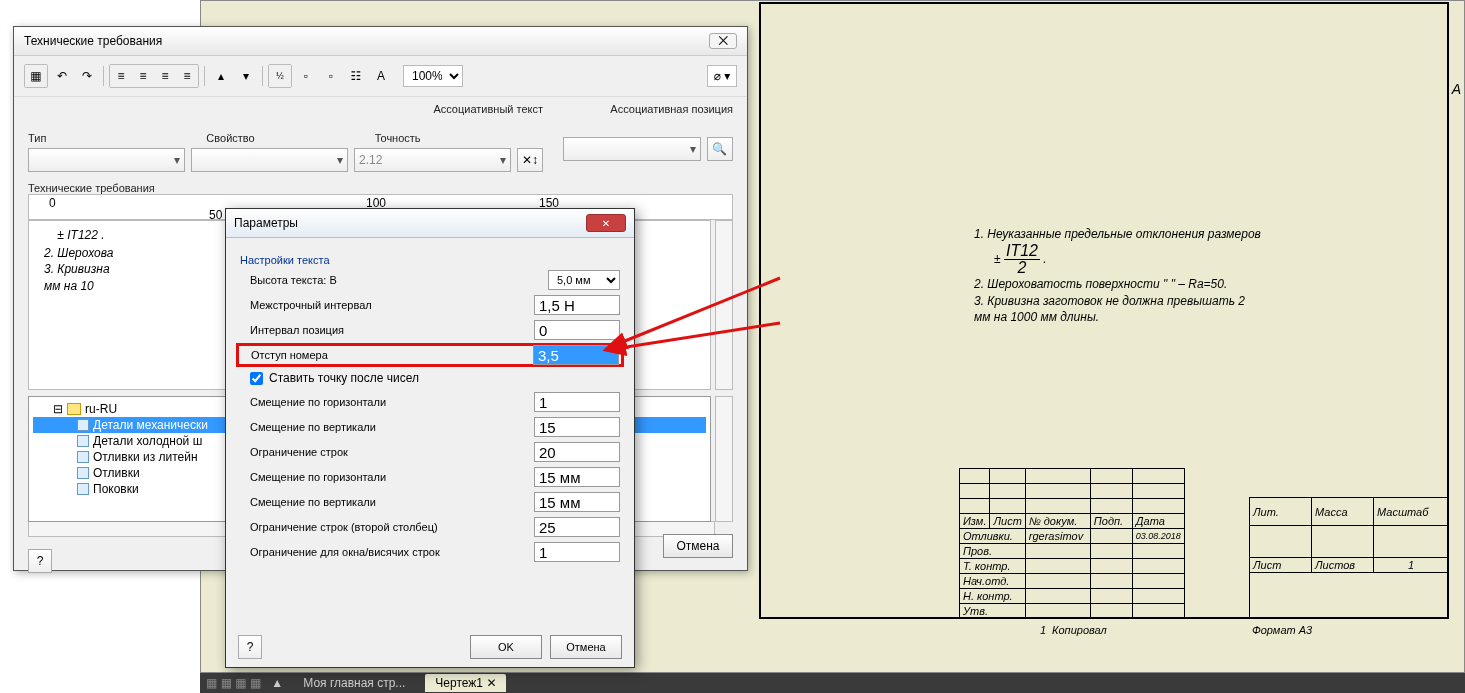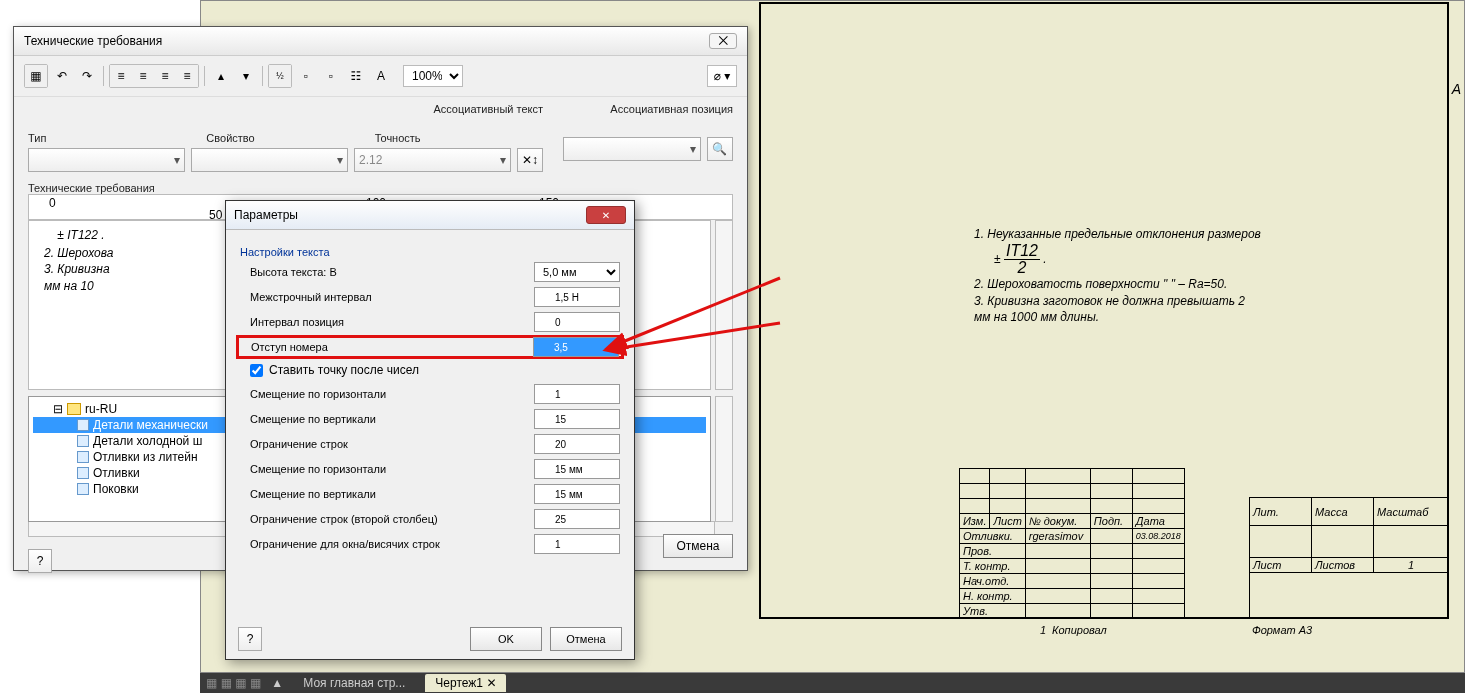--- a/index.html
+++ b/index.html
@@ -50,29 +50,29 @@
 .tree-item{padding:1px 0 1px 20px;white-space:nowrap;display:flex;align-items:center;gap:4px;}
 .tree-item.lvl2{padding-left:44px;}
 .tree-item.sel{background:#3399ff;color:#fff;}
 .tree-icon{display:inline-block;width:14px;height:12px;border:1px solid #c90;background:#ffe680;}
 .doc-icon{display:inline-block;width:12px;height:12px;border:1px solid #69c;background:#def;}
 .tree-hscroll{width:687px;height:16px;border:1px solid #bbb;background:#f5f5f5;margin-top:-1px;}
 
 .help-btn{width:24px;height:24px;border:1px solid #aaa;background:linear-gradient(#fff,#eee);margin:8px 14px;display:flex;align-items:center;justify-content:center;}
 .cancel-main{position:absolute;right:14px;bottom:12px;width:70px;height:24px;border:1px solid #888;background:linear-gradient(#fff,#e8e8e8);}
 
-.params-dialog{position:absolute;left:225px;top:200px;width:410px;height:460px;background:#f0f0f0;border:1px solid #333;box-shadow:3px 3px 12px rgba(0,0,0,0.4);z-index:10;}
+.params-dialog{position:absolute;left:225px;top:208px;width:410px;height:460px;background:#f0f0f0;border:1px solid #333;box-shadow:3px 3px 12px rgba(0,0,0,0.4);z-index:10;}
 .params-title{background:linear-gradient(#fefefe,#e5ecf5);border-bottom:1px solid #bbb;padding:5px 8px;display:flex;justify-content:space-between;align-items:center;border-radius:4px 4px 0 0;}
 .win-close{background:#c94040;color:#fff;border:1px solid #963030;border-radius:3px;width:40px;height:18px;font-size:10px;display:flex;align-items:center;justify-content:center;cursor:pointer;}
 .params-body{padding:10px 14px;}
 .grp-title{font-size:11px;color:#003399;margin:6px 0 2px;}
 .param-row{display:flex;align-items:center;height:24px;margin:1px 0;gap:24px;}
 .param-label{flex:1;font-size:11px;padding-left:10px;}
-.param-input{width:86px;height:20px;border:1px solid #999;background:#fff;padding:0 20px;font-size:10px;}
-.param-combo{width:86px;height:20px;border:1px solid #999;background:#fff;padding:0 4px;font-size:11px;}
+.param-input{width:86px;height:20px;border:1px solid #999;background:#fff;padding:0 4px;font-size:15px;}
+.param-combo{width:72px;height:20px;border:1px solid #999;background:#fff;padding:0 4px;font-size:11px;}
 .highlight-row{border:3px solid #e01010;padding:2px;margin:0 -4px;}
 .highlight-row .param-input{background:#3399ff;color:#fff;}
 .chk-row{display:flex;align-items:center;gap:6px;padding:4px 10px;font-size:11px;}
 .params-footer{position:absolute;bottom:8px;right:12px;display:flex;gap:8px;}
 .params-footer button{width:72px;height:24px;border:1px solid #888;background:linear-gradient(#fff,#e8e8e8);font-size:11px;}
 .params-help{position:absolute;bottom:8px;left:12px;width:24px;height:24px;border:1px solid #aaa;background:linear-gradient(#fff,#eee);}
 
 .arrow-svg{position:absolute;left:590px;top:268px;z-index:20;pointer-events:none;}
 
 .taskbar{position:absolute;left:200px;bottom:0;right:0;height:20px;background:#3a3a3a;display:flex;align-items:center;padding:0 6px;gap:10px;color:#ccc;font-size:11px;}

